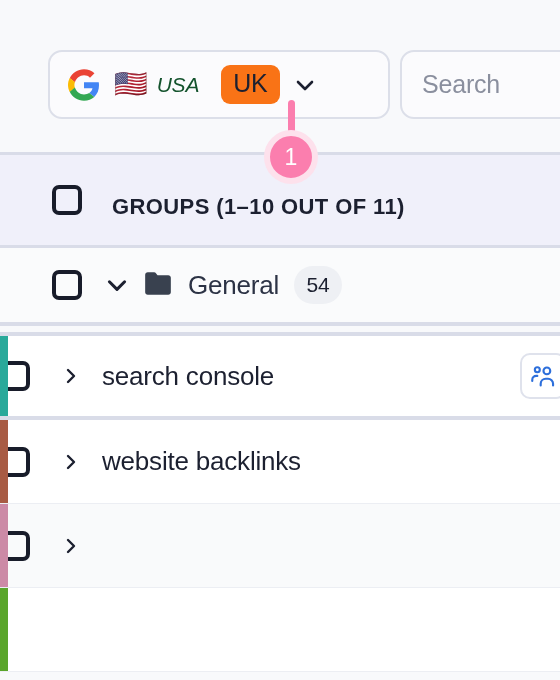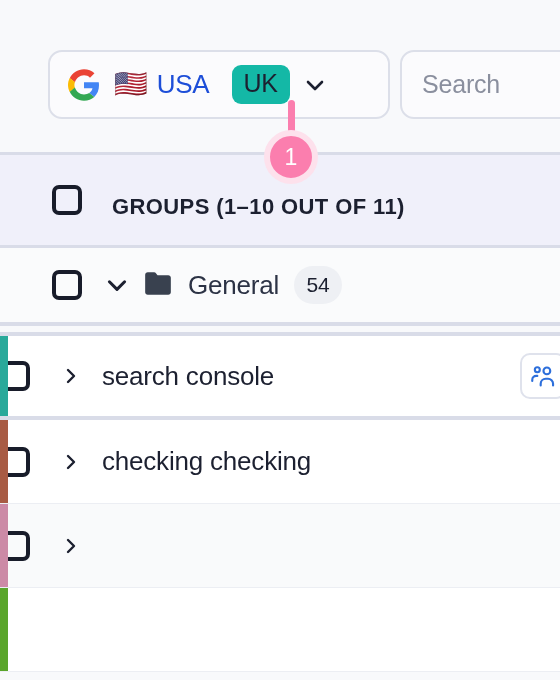--- a/index.html
+++ b/index.html
@@ -51,28 +51,29 @@
     flex: 0 0 32px;
     margin-right: 14px;
   }
   .flag {
     font-size: 27px;
     line-height: 1;
     margin-right: 9px;
     letter-spacing: 0;
   }
   .country-label {
-    font-size: 26px;
-    color: #1d4ed8;
+    font-size: 21px;
+    color: #14532d;
     letter-spacing: -0.2px;
     margin-right: 22px;
     white-space: nowrap;
+    font-style: italic;
   }
   .uk-chip {
-    background: #14b8a6;
+    background: #f97316;
     border-radius: 9px;
     padding: 4px 12px 6px 12px;
     font-size: 25px;
     color: #1c2030;
     letter-spacing: -0.2px;
     position: relative;
   }
   .chevron-down {
     margin-left: 13px;
     width: 24px;
@@ -341,21 +342,21 @@
             </svg></span>
         </div>
       </div>
       <div class="kw-row white">
         <div class="color-bar" style="background: rgb(168, 91, 68);"></div>
         <div class="kw-cbx-wrap">
           <span class="cbx"></span>
           <span class="kw-caret"><svg viewBox="0 0 24 24" width="18" height="24" fill="none" stroke="#1c2030" stroke-width="3.2" stroke-linecap="round" stroke-linejoin="round">
               <polyline points="8,4 16,12 8,20"></polyline>
             </svg></span>
-          <span class="kw-label">checking checking</span>
+          <span class="kw-label">website backlinks</span>
         </div>
       </div>
       <div class="kw-row shaded">
         <div class="color-bar" style="background: rgb(204, 138, 166);"></div>
         <div class="kw-cbx-wrap">
           <span class="cbx"></span>
           <span class="kw-caret"><svg viewBox="0 0 24 24" width="18" height="24" fill="none" stroke="#1c2030" stroke-width="3.2" stroke-linecap="round" stroke-linejoin="round">
               <polyline points="8,4 16,12 8,20"></polyline>
             </svg></span>
         </div>

